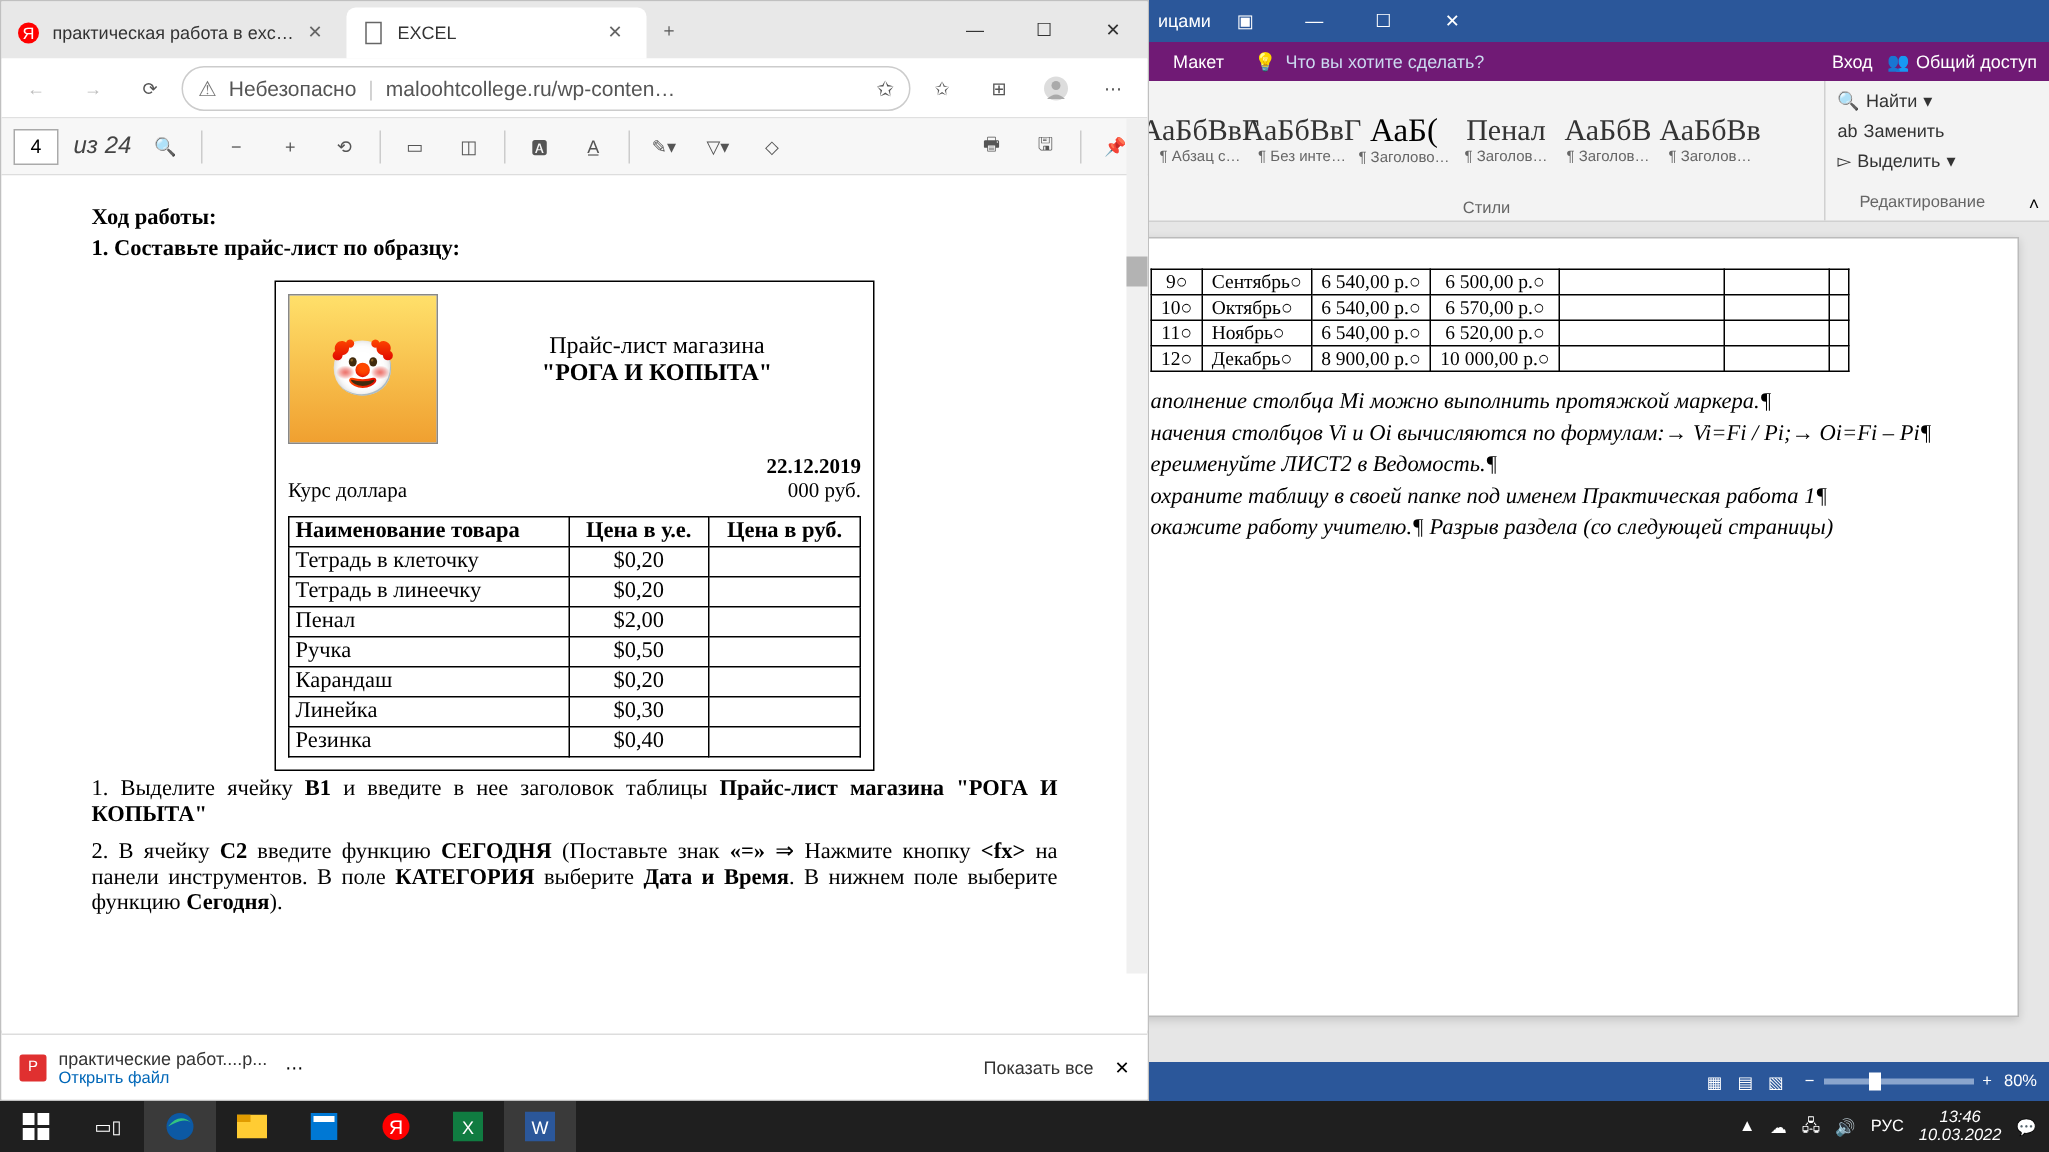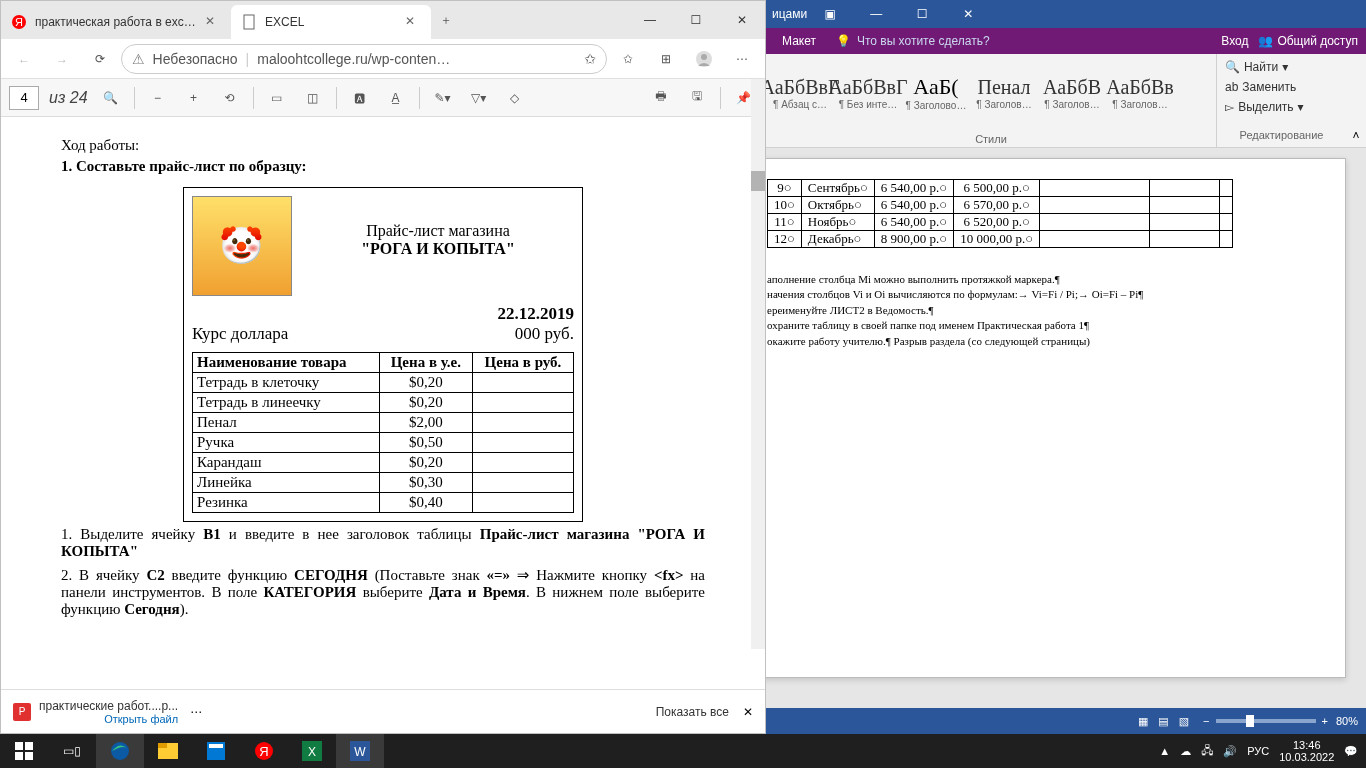--- a/index.html
+++ b/index.html
@@ -29,36 +29,36 @@
 
 .pdf-toolbar { height: 38px; background: #f7f7f7; border-bottom: 1px solid #ddd; display: flex; align-items: center; padding: 0 8px; gap: 10px; }
 .page-box { width: 30px; height: 24px; border: 1px solid #aaa; text-align: center; font-size: 13px; background:#fff; }
 .page-total { font-size: 16px; color: #444; font-style: italic; }
 .pdf-sep { width: 1px; height: 22px; background: #ccc; }
 .pdf-btn { width: 26px; height: 26px; display: flex; align-items: center; justify-content: center; color: #555; }
 .pdf-right { margin-left: auto; display: flex; gap: 10px; align-items: center; }
 
 
 .pdf-content { position: relative; height: 570px; overflow: hidden; background: #fff; padding: 0 60px; font-family: "Times New Roman", serif; font-size: 15px; color: #000; }
-.pdf-content .heading { font-weight: normal; margin-top: 20px; }
+.pdf-content .heading { font-weight: bold; margin-top: 20px; }
 .pdf-content .ol-item { margin-top: 4px; }
 .price-box { border: 1px solid #000; width: 400px; margin: 12px auto 0; padding: 8px; }
 .price-header { display: flex; gap: 10px; }
 .price-img { width: 100px; height: 100px; background: linear-gradient(#ffe06a,#f0a030); border: 1px solid #888; display: flex; align-items: center; justify-content: center; font-size: 36px; }
 .price-title { flex:1; text-align:center; font-size:16px; padding-top:26px; }
-.price-date-row { display:flex; justify-content:space-between; margin-top:8px; font-size:17px; }
+.price-date-row { display:flex; justify-content:space-between; margin-top:8px; font-size:14px; }
 .price-table { width:100%; border-collapse:collapse; margin-top:8px; font-size:15px; }
 .price-table th, .price-table td { border:1px solid #000; padding:1px 4px; }
 .pdf-scrollbar { position:absolute; right:0; top:78px; width:14px; height:570px; background:#f0f0f0;}
 .pdf-thumb{ position:absolute; right:0; top:170px; width:14px; height:20px; background:#b3b3b3;}
 
 .dl-bar { position:absolute; bottom:0; left:0; right:0; height:44px; border-top:1px solid #ddd; background:#fff; display:flex; align-items:center; padding:0 12px; gap:12px; }
 .dl-item { display:flex; align-items:center; gap:8px; }
 .dl-icon { width:18px; height:18px; background:#e03030; color:#fff; font-size:10px; display:flex; align-items:center; justify-content:center; border-radius:2px;}
-.dl-text { font-size:12px;text-align:right; }
+.dl-text { font-size:12px; }
 .dl-text .name{ color:#333; }
 .dl-text .open{ color:#0067b8; font-size:11px;}
 .dl-right { margin-left:auto; display:flex; align-items:center; gap:14px;}
 
 
 .word { position:absolute; left:766px; top:0; width:600px; height:734px; background:#fff; }
 .word-titlebar { height:28px; background:#2b579a; color:#fff; display:flex; align-items:center; font-size:12px; }
 .word-titlebar .doc-title { flex:1; text-align:center; overflow:hidden; white-space:nowrap; text-overflow:ellipsis; padding:0 12px;}
 .word-titlebar .wc { width:46px; height:28px; display:flex; align-items:center; justify-content:center;}
 .word-tabbar { height:26px; background:#701a75; color:#fff; display:flex; align-items:center; padding-left:6px; font-size:12px;}
@@ -73,32 +73,32 @@
 .style-item.big2 .sample{ font-size:22px; color:#000;}
 .group-label { text-align:center; font-size:11px; color:#666; padding:2px 0;}
 .edit-group { width:130px; border-left:1px solid #d0d0d0; padding:4px 6px; display:flex; flex-direction:column; gap:2px; font-size:12px; color:#333;}
 .edit-item { display:flex; align-items:center; gap:4px; padding:2px;}
 
 .word-doc { position:relative; height:560px; background:#e6e6e6; overflow:hidden;}
 .word-page { position:absolute; top:10px; left:-220px; width:800px; background:#fff; border:1px solid #bbb; box-shadow:0 2px 6px rgba(0,0,0,.15); padding:20px; min-height:520px;}
 .word-table { border-collapse:collapse; font-family:"Times New Roman",serif; font-size:13px; margin-left:200px;}
 .word-table td { border:1px solid #000; padding:0 6px; text-align:center; white-space:nowrap;}
 .word-table td.tl { text-align:left;}
-.word-body-text { font-family:"Times New Roman",serif; font-size:11px; margin-left:200px; margin-top:24px; line-height:1.4;}
+.word-body-text { font-family:"Times New Roman",serif; font-size:15px; margin-left:200px; margin-top:10px; line-height:1.4;font-style:italic;}
 .word-statusbar { height:26px; background:#2b579a; color:#fff; display:flex; align-items:center; padding:0 8px; font-size:11px;}
 .word-statusbar .sp { flex:1;}
 .zoom-slider { width:100px; height:4px; background:#8aa5cd; position:relative; margin:0 6px;}
 .zoom-handle { position:absolute; top:-4px; left:30px; width:8px; height:12px; background:#fff;}
 
 
 .taskbar { position:absolute; left:0; bottom:0; width:1366px; height:34px; background:#1f1f1f; display:flex; align-items:center; }
 .task-btn { width:48px; height:34px; display:flex; align-items:center; justify-content:center; color:#fff;}
 .task-btn.active { background:#3a3a3a;}
 .task-tray { margin-left:auto; display:flex; align-items:center; gap:10px; padding-right:8px; color:#fff; font-size:11px;}
-.clock { text-align:center; line-height:1.1;}
+.clock { text-align:center; line-height:1.1;font-style:italic;}
 
 svg { display:block;}
 .browser-ico{width:18px;height:18px;}
 </style>
 </head>
 <body>
 
 <div class="browser">
   <div class="browser-titlebar">
     <div class="tabs">

